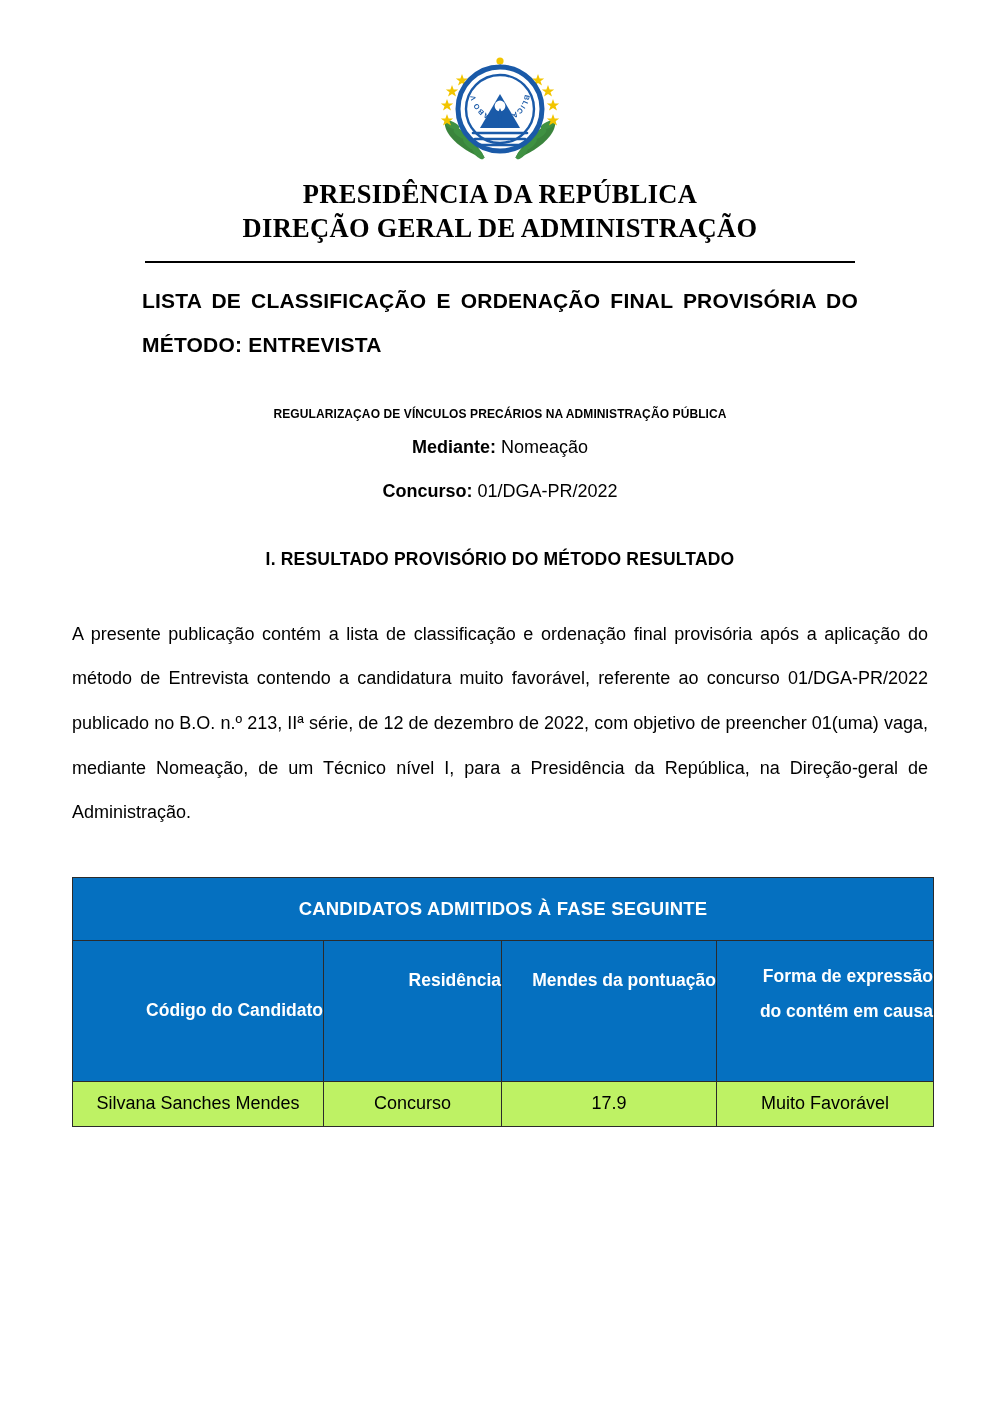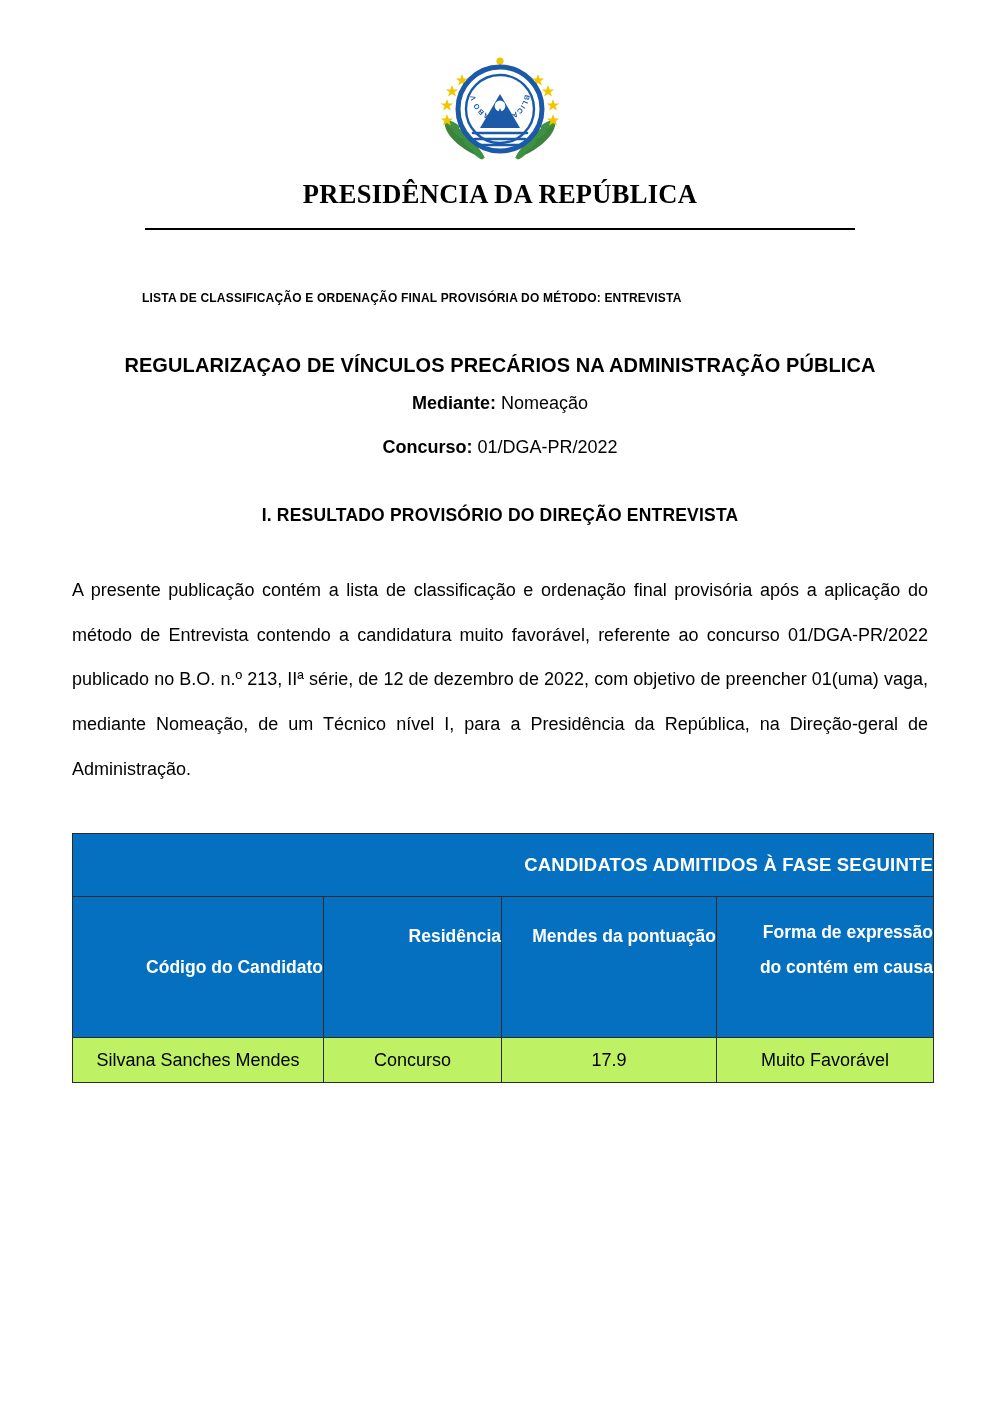--- a/index.html
+++ b/index.html
@@ -58,36 +58,36 @@
     margin: 16px auto 0 auto;
   }
 
   
   .content {
     padding: 0 70px;
     box-sizing: border-box;
   }
 
   .doc-title {
-    margin-top: 56px;
+    margin-top: 16px;
     padding: 0 72px 0 72px;
-    font-size: 12px;
+    font-size: 21px;
     font-weight: bold;
     line-height: 2.1;
     text-align: justify;
     text-align-last: left;
     letter-spacing: 0.2px;
   }
 
   .subtitle-block {
     margin-top: 38px;
     text-align: center;
   }
   .subtitle-main {
-    font-size: 20px;
+    font-size: 12px;
     font-weight: bold;
     line-height: 1.6;
     letter-spacing: 0.1px;
   }
   .subtitle-line {
     font-size: 18px;
     line-height: 2.45;
     font-weight: normal;
   }
   .subtitle-line b {
@@ -128,21 +128,21 @@
   table.result-table td {
     border: 1px solid #2b2b2b;
     padding: 0;
   }
   th.banner {
     background: #0570c0;
     color: #ffffff;
     font-size: 18.5px;
     font-weight: bold;
     height: 62px;
-    text-align: right;
+    text-align: center;
     letter-spacing: 0.2px;
   }
   th.col-head {
     background: #0570c0;
     color: #ffffff;
     font-size: 17.5px;
     font-weight: bold;
     height: 118px;
     text-align: right;
     vertical-align: middle;
@@ -226,20 +226,21 @@
         <g stroke="#1a5aa8" stroke-width="2.6" fill="none" stroke-linecap="round">
           <line x1="48" y1="81" x2="102" y2="81"></line>
           <line x1="50" y1="87" x2="100" y2="87"></line>
           <line x1="55" y1="93" x2="95" y2="93"></line>
         </g>
       </svg>
     </div>
 
     <div class="org-lines">
       <span class="org-line">PRESIDÊNCIA DA REPÚBLICA</span>
+      <span class="org-line">DIREÇÃO GERAL DE ADMINISTRAÇÃO</span>
     </div>
 
     <div class="rule"></div>
   </div>
 
   <div class="content">
 
     <div class="doc-title">LISTA DE CLASSIFICAÇÃO E ORDENAÇÃO FINAL PROVISÓRIA DO MÉTODO: ENTREVISTA</div>
 
     <div class="subtitle-block">
@@ -247,21 +248,21 @@
       <div class="subtitle-line">
         <b>Mediante:</b>
         <span>Nomeação</span>
       </div>
       <div class="subtitle-line">
         <b>Concurso:</b>
         <span>01/DGA-PR/2022</span>
       </div>
     </div>
 
-    <div class="section-heading">I. RESULTADO PROVISÓRIO DO DIREÇÃO ENTREVISTA</div>
+    <div class="section-heading">I. RESULTADO PROVISÓRIO DO MÉTODO RESULTADO</div>
 
     <div class="paragraph">
       <span>A presente publicação contém a lista de classificação e ordenação final </span><b>provisória</b><span> após a aplicação do método de Entrevista contendo a candidatura muito favorável, referente ao concurso 01/DGA-PR/2022 publicado no B.O. n.º 213, IIª série, de 12 de dezembro de 2022, com objetivo de preencher </span><b>01(uma)</b><span> vaga, mediante Nomeação, de um </span><b>Técnico nível I</b><span>, para a Presidência da República, na Direção-geral de Administração.</span>
     </div>
 
     <div class="table-wrap">
       <table class="result-table">
         <colgroup>
           <col style="width:251px">
           <col style="width:178px">

